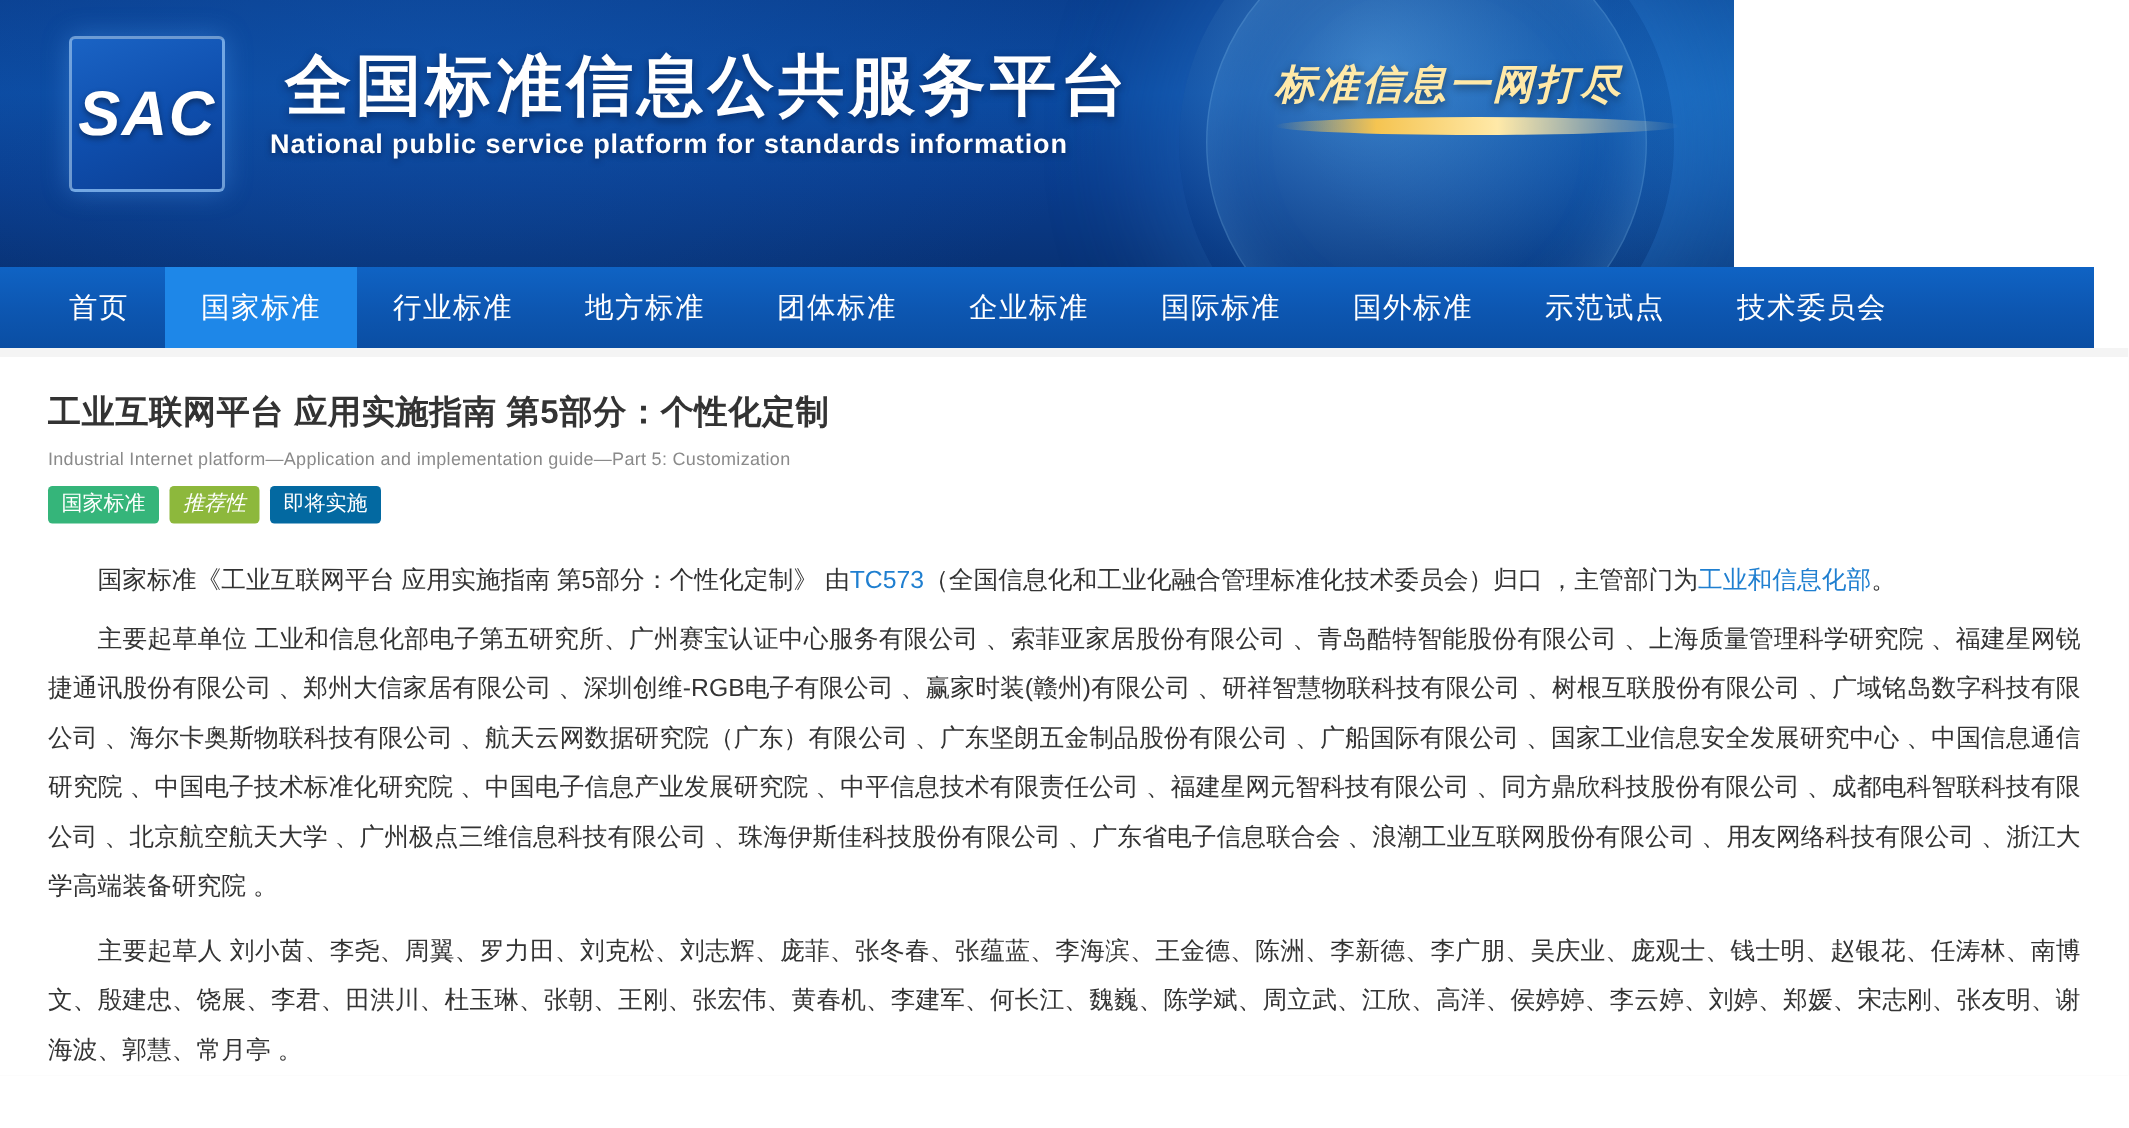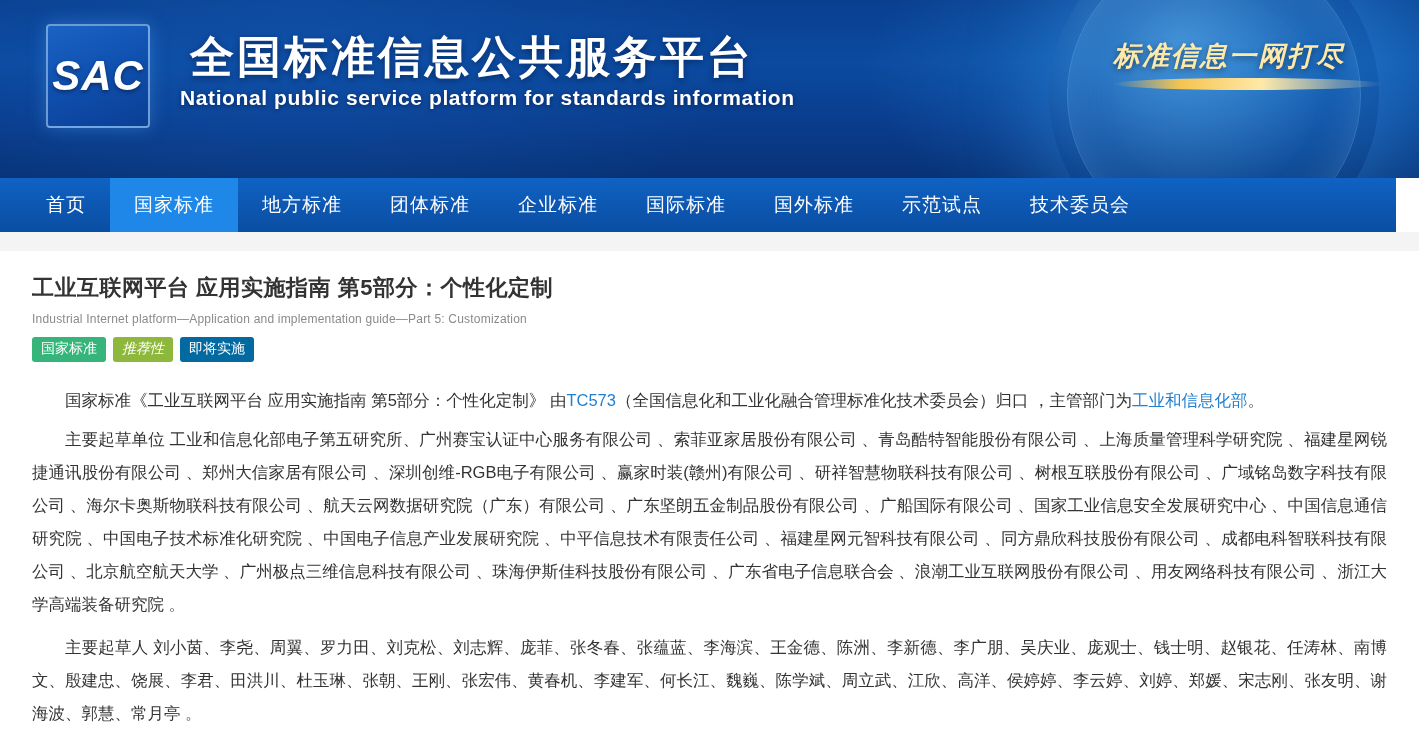--- a/index.html
+++ b/index.html
@@ -7,21 +7,21 @@
     margin: 0; padding: 0;
     width: 1419px; height: 752px;
     overflow: hidden;
     background: #ffffff;
     font-family: "Liberation Sans", sans-serif;
   }
 
   
   .banner {
     position: relative;
-    width: 1419px; height: 178px;
+    width: 1156px; height: 178px;
     background:
       radial-gradient(ellipse 520px 260px at 1230px 70px, rgba(40,140,220,0.55) 0%, rgba(10,60,130,0.0) 70%),
       radial-gradient(ellipse 600px 300px at 300px 40px, rgba(20,90,180,0.45) 0%, rgba(6,40,100,0) 75%),
       linear-gradient(180deg, #0a3f8f 0%, #0b4aa0 35%, #0a3c8c 70%, #083276 100%);
     overflow: hidden;
   }
   .banner .arcs {
     position: absolute; inset: 0;
     background:
       radial-gradient(ellipse 700px 420px at 120px 250px, rgba(255,255,255,0.08) 0 2px, rgba(255,255,255,0) 3px),
@@ -65,21 +65,21 @@
     position: absolute; left: 190px; top: 28px;
     color: #ffffff;
     font-size: 44px;
     font-weight: bold;
     letter-spacing: 3px;
     text-shadow: 0 2px 6px rgba(0,20,60,0.6);
   }
   .title-en {
     position: absolute; left: 180px; top: 86px;
     color: #ffffff;
-    font-size: 21px;
+    font-size: 18px;
     font-weight: bold;
     letter-spacing: 0.6px;
     text-shadow: 0 1px 4px rgba(0,20,60,0.6);
   }
   .slogan {
     position: absolute; right: 36px; top: 38px;
     width: 270px; text-align: left;
   }
   .slogan .txt {
     color: #ffe9a8;
@@ -119,21 +119,21 @@
   }
 
   
   .page {
     width: 1419px;
     background: #f4f4f4;
     padding-top: 6px;
   }
   .content {
     background: #ffffff;
-    margin: 13px auto;
+    margin: 0 auto;
     width: 1419px;
     padding: 22px 32px 0 32px;
   }
   .std-title {
     color: #333333;
     font-size: 22px;
     font-weight: bold;
     letter-spacing: 0.5px;
   }
   .std-title-en {
@@ -185,20 +185,21 @@
 
   <div class="slogan">
     <div class="txt">标准信息一网打尽</div>
     <div class="swoosh"></div>
   </div>
 </div>
 
 <div class="nav">
   <div class="nav-item">首页</div>
   <div class="nav-item active">国家标准</div>
+  <div class="nav-item">行业标准</div>
   <div class="nav-item">地方标准</div>
   <div class="nav-item">团体标准</div>
   <div class="nav-item">企业标准</div>
   <div class="nav-item">国际标准</div>
   <div class="nav-item">国外标准</div>
   <div class="nav-item">示范试点</div>
   <div class="nav-item">技术委员会</div>
 </div>
 
 <div class="page">

